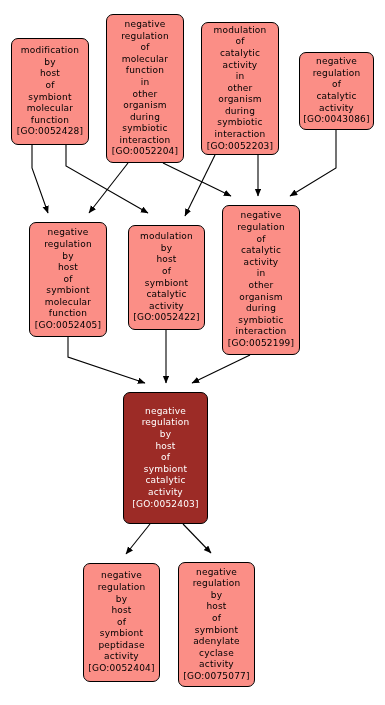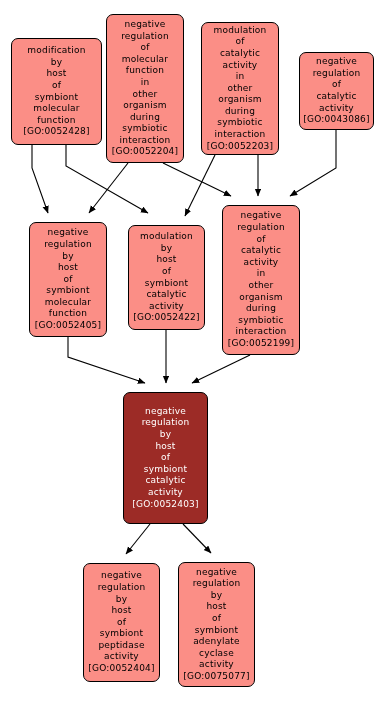--- a/index.html
+++ b/index.html
@@ -72,21 +72,21 @@
         <path d="M 336,130 L 336,168 L 290,196" fill="none" stroke="#000000" stroke-width="1.1" marker-end="url(#arrowhead)"></path>
         <path d="M 68,337 L 68,357 L 145,383" fill="none" stroke="#000000" stroke-width="1.1" marker-end="url(#arrowhead)"></path>
         <path d="M 166,330 L 166,383" fill="none" stroke="#000000" stroke-width="1.1" marker-end="url(#arrowhead)"></path>
         <path d="M 250,355 L 192,383" fill="none" stroke="#000000" stroke-width="1.1" marker-end="url(#arrowhead)"></path>
         <path d="M 150,524 L 126,554" fill="none" stroke="#000000" stroke-width="1.1" marker-end="url(#arrowhead)"></path>
         <path d="M 183,524 L 211,553" fill="none" stroke="#000000" stroke-width="1.1" marker-end="url(#arrowhead)"></path>
       </g>
   </svg>
 
   <div id="nodes-group">
-      <div class="go-node normal" title="modification by host of symbiont molecular function" style="left: 11px; top: 38px; width: 91px; height: 107px;">
+      <div class="go-node normal" title="modification by host of symbiont molecular function" style="left: 11px; top: 38px; width: 78px; height: 107px;">
         <span class="node-label">modification
 by
 host
 of
 symbiont
 molecular
 function
 [GO:0052428]</span>
       </div>
       <div class="go-node normal" title="negative regulation of molecular function in other organism during symbiotic interaction" style="left: 106px; top: 14px; width: 78px; height: 149px;">

